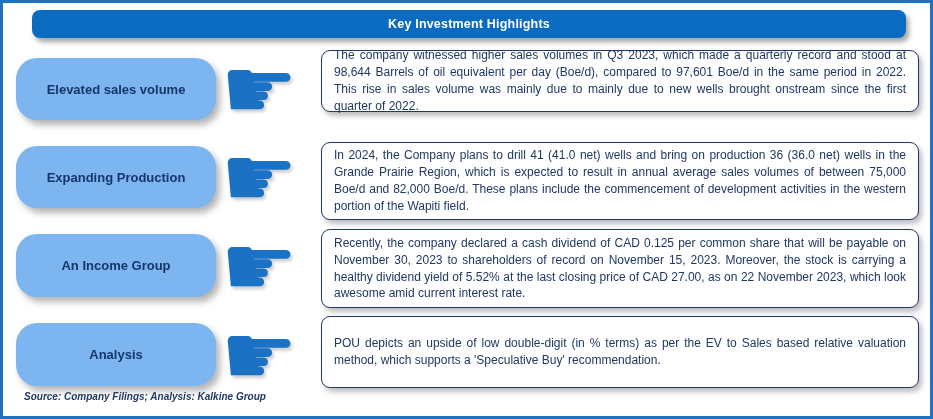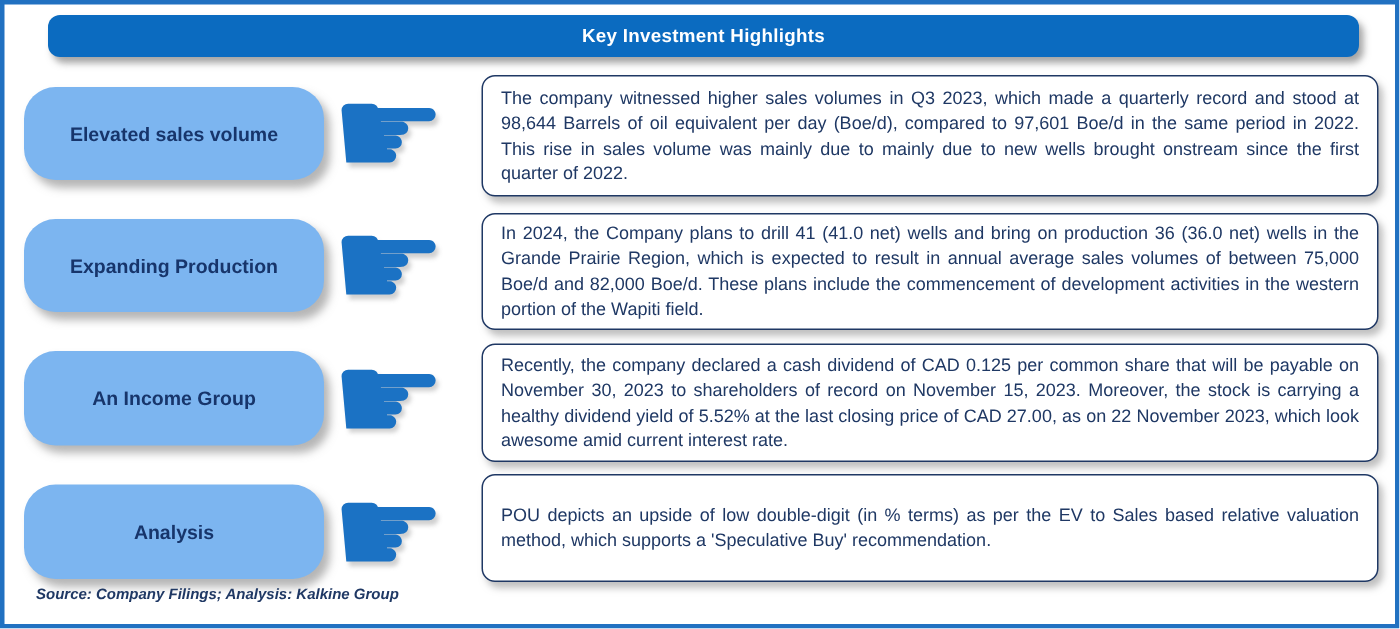--- a/index.html
+++ b/index.html
@@ -53,21 +53,21 @@
   }
   .text-box p{
     margin:0;
     color:#1F3864;
     font-size:12px;line-height:1.4;
     text-align:justify;
     width:100%;
   }
   
   .r1 .label-box,.r1 .hand{top:55px;height:62px;}
-  .r1 .text-box{top:47px;height:81px;}
+  .r1 .text-box{top:47px;height:62px;}
   .r2 .label-box,.r2 .hand{top:143px;height:62px;text-align:center;}
   .r2 .text-box{top:139px;height:78px;}
   .r3 .label-box,.r3 .hand{top:231px;height:63px;}
   .r3 .text-box{top:226px;height:79px;}
   .r4 .label-box,.r4 .hand{top:320px;height:63px;}
   .r4 .text-box{top:313px;height:72px;}
   .footer{
     position:absolute;left:21px;top:388px;
     color:#1F3864;font-size:10px;font-style:italic;font-weight:700;
   }

